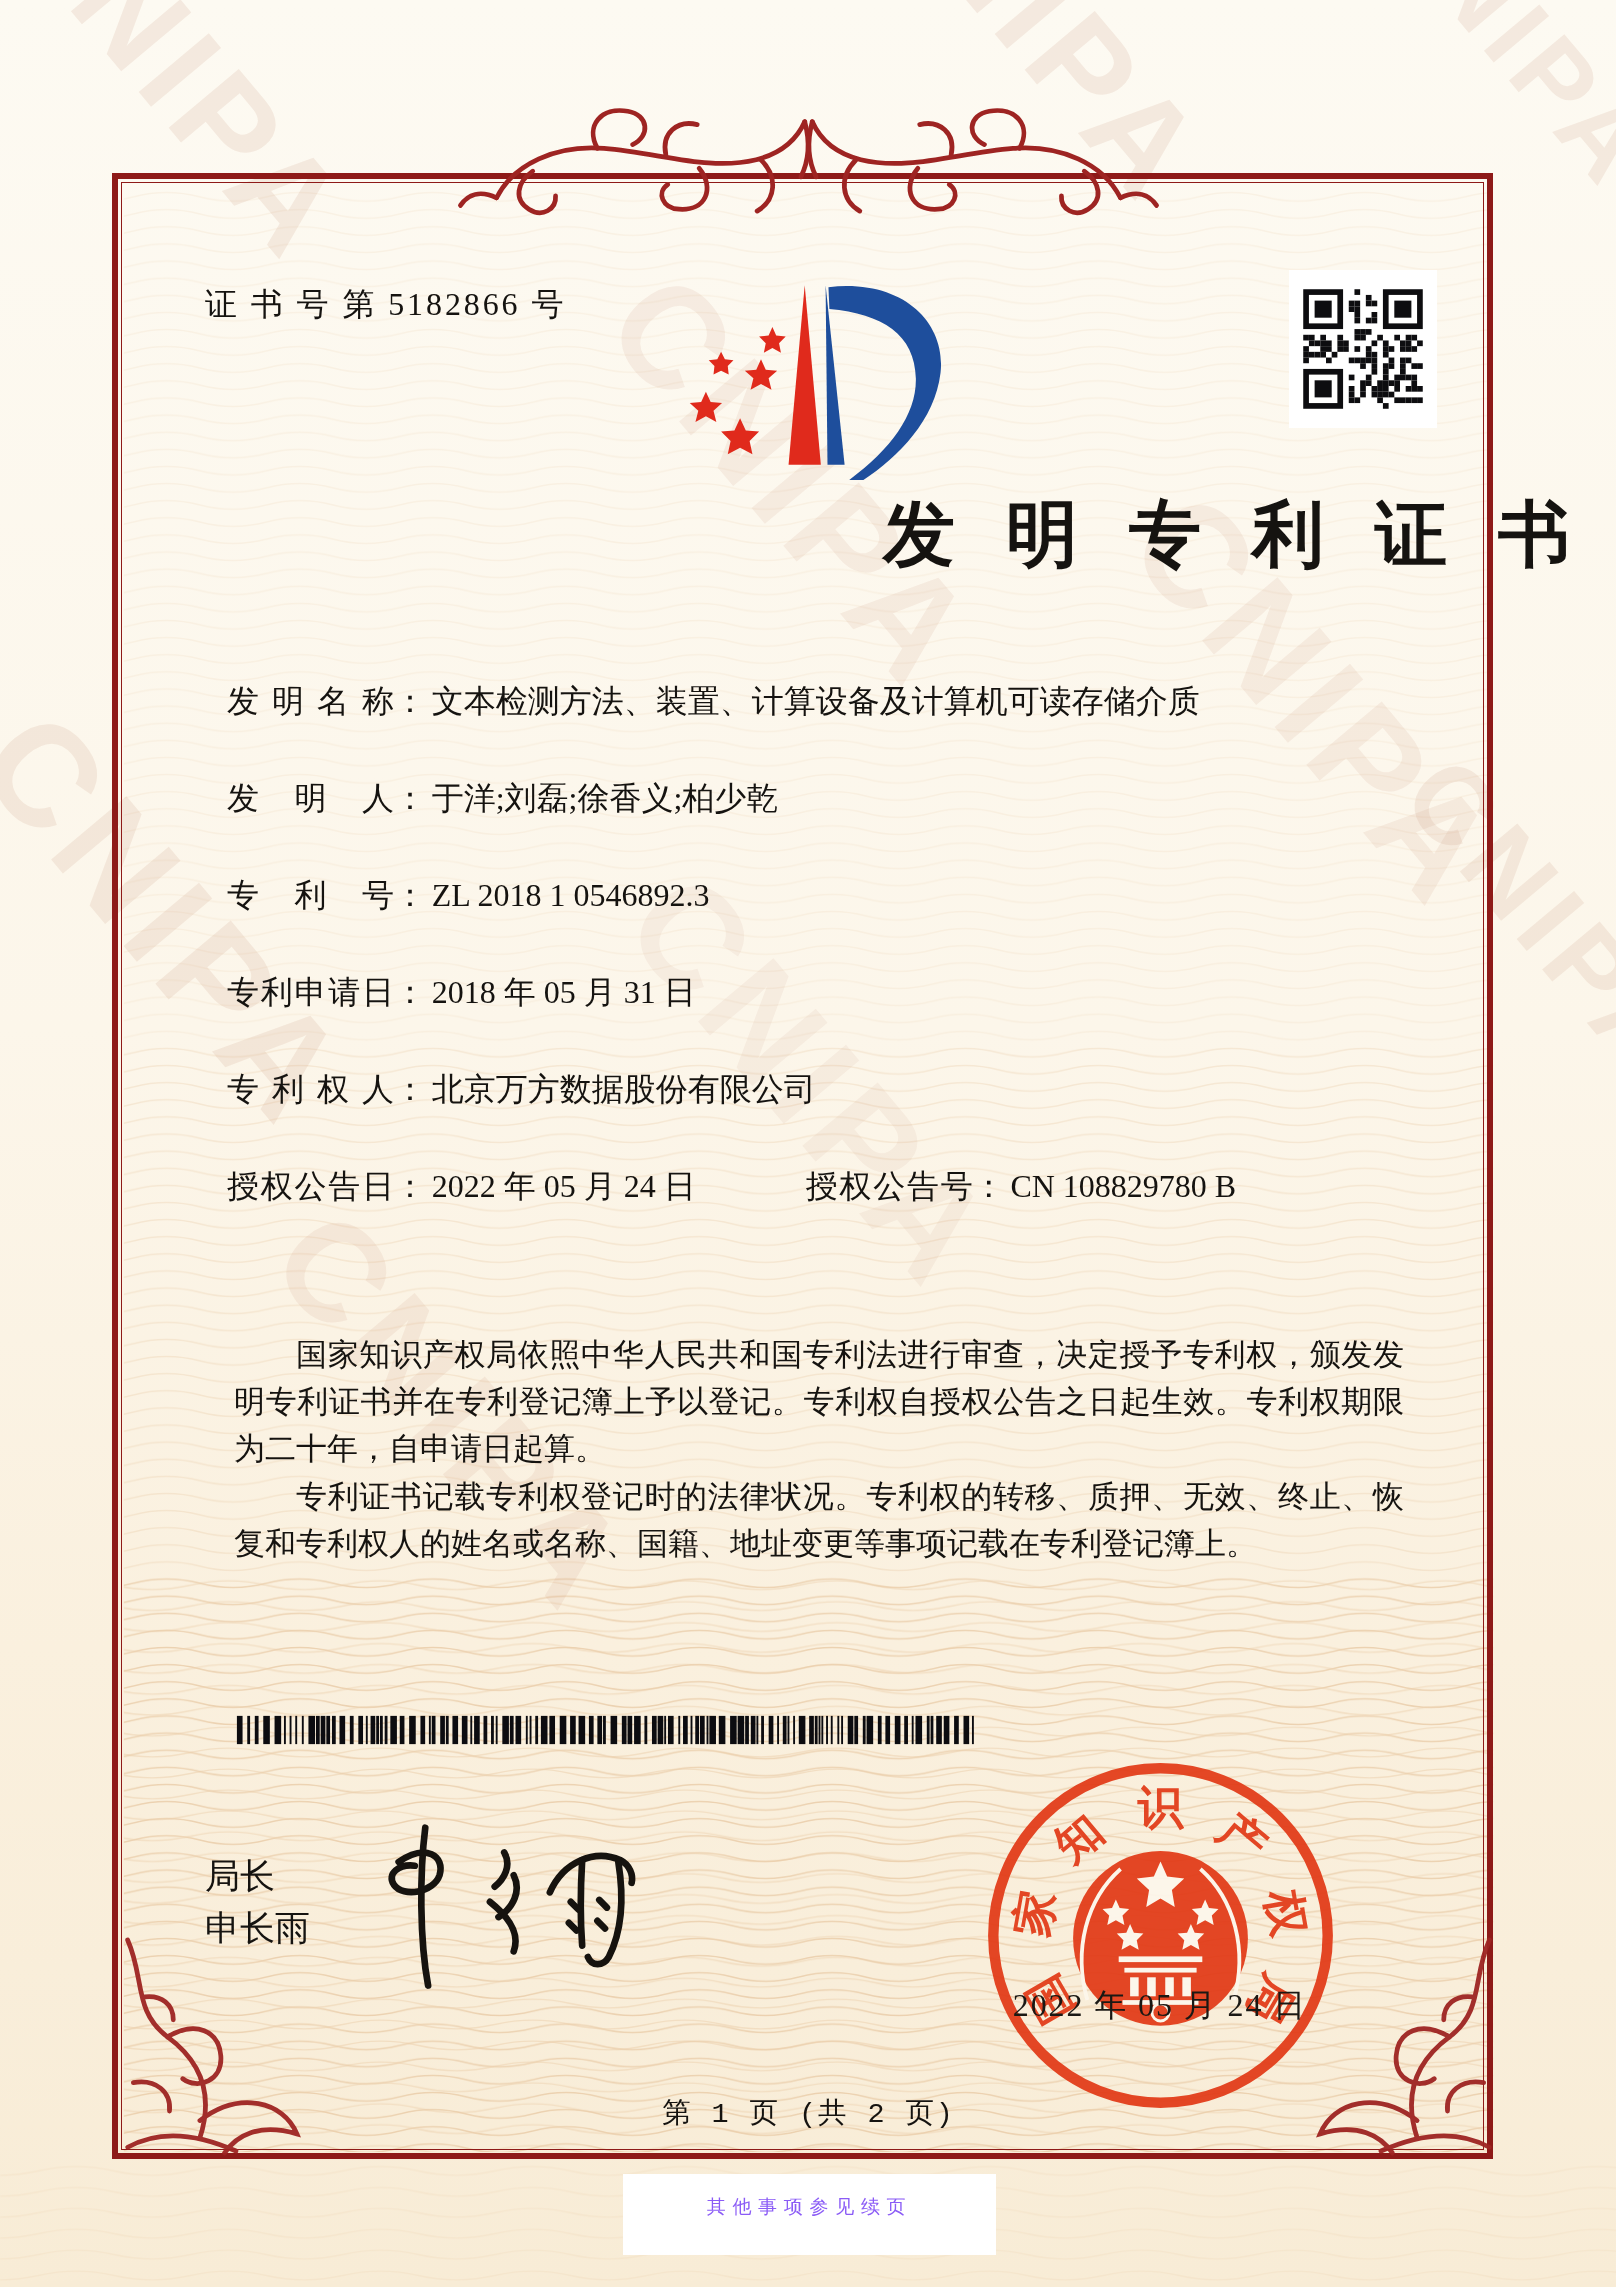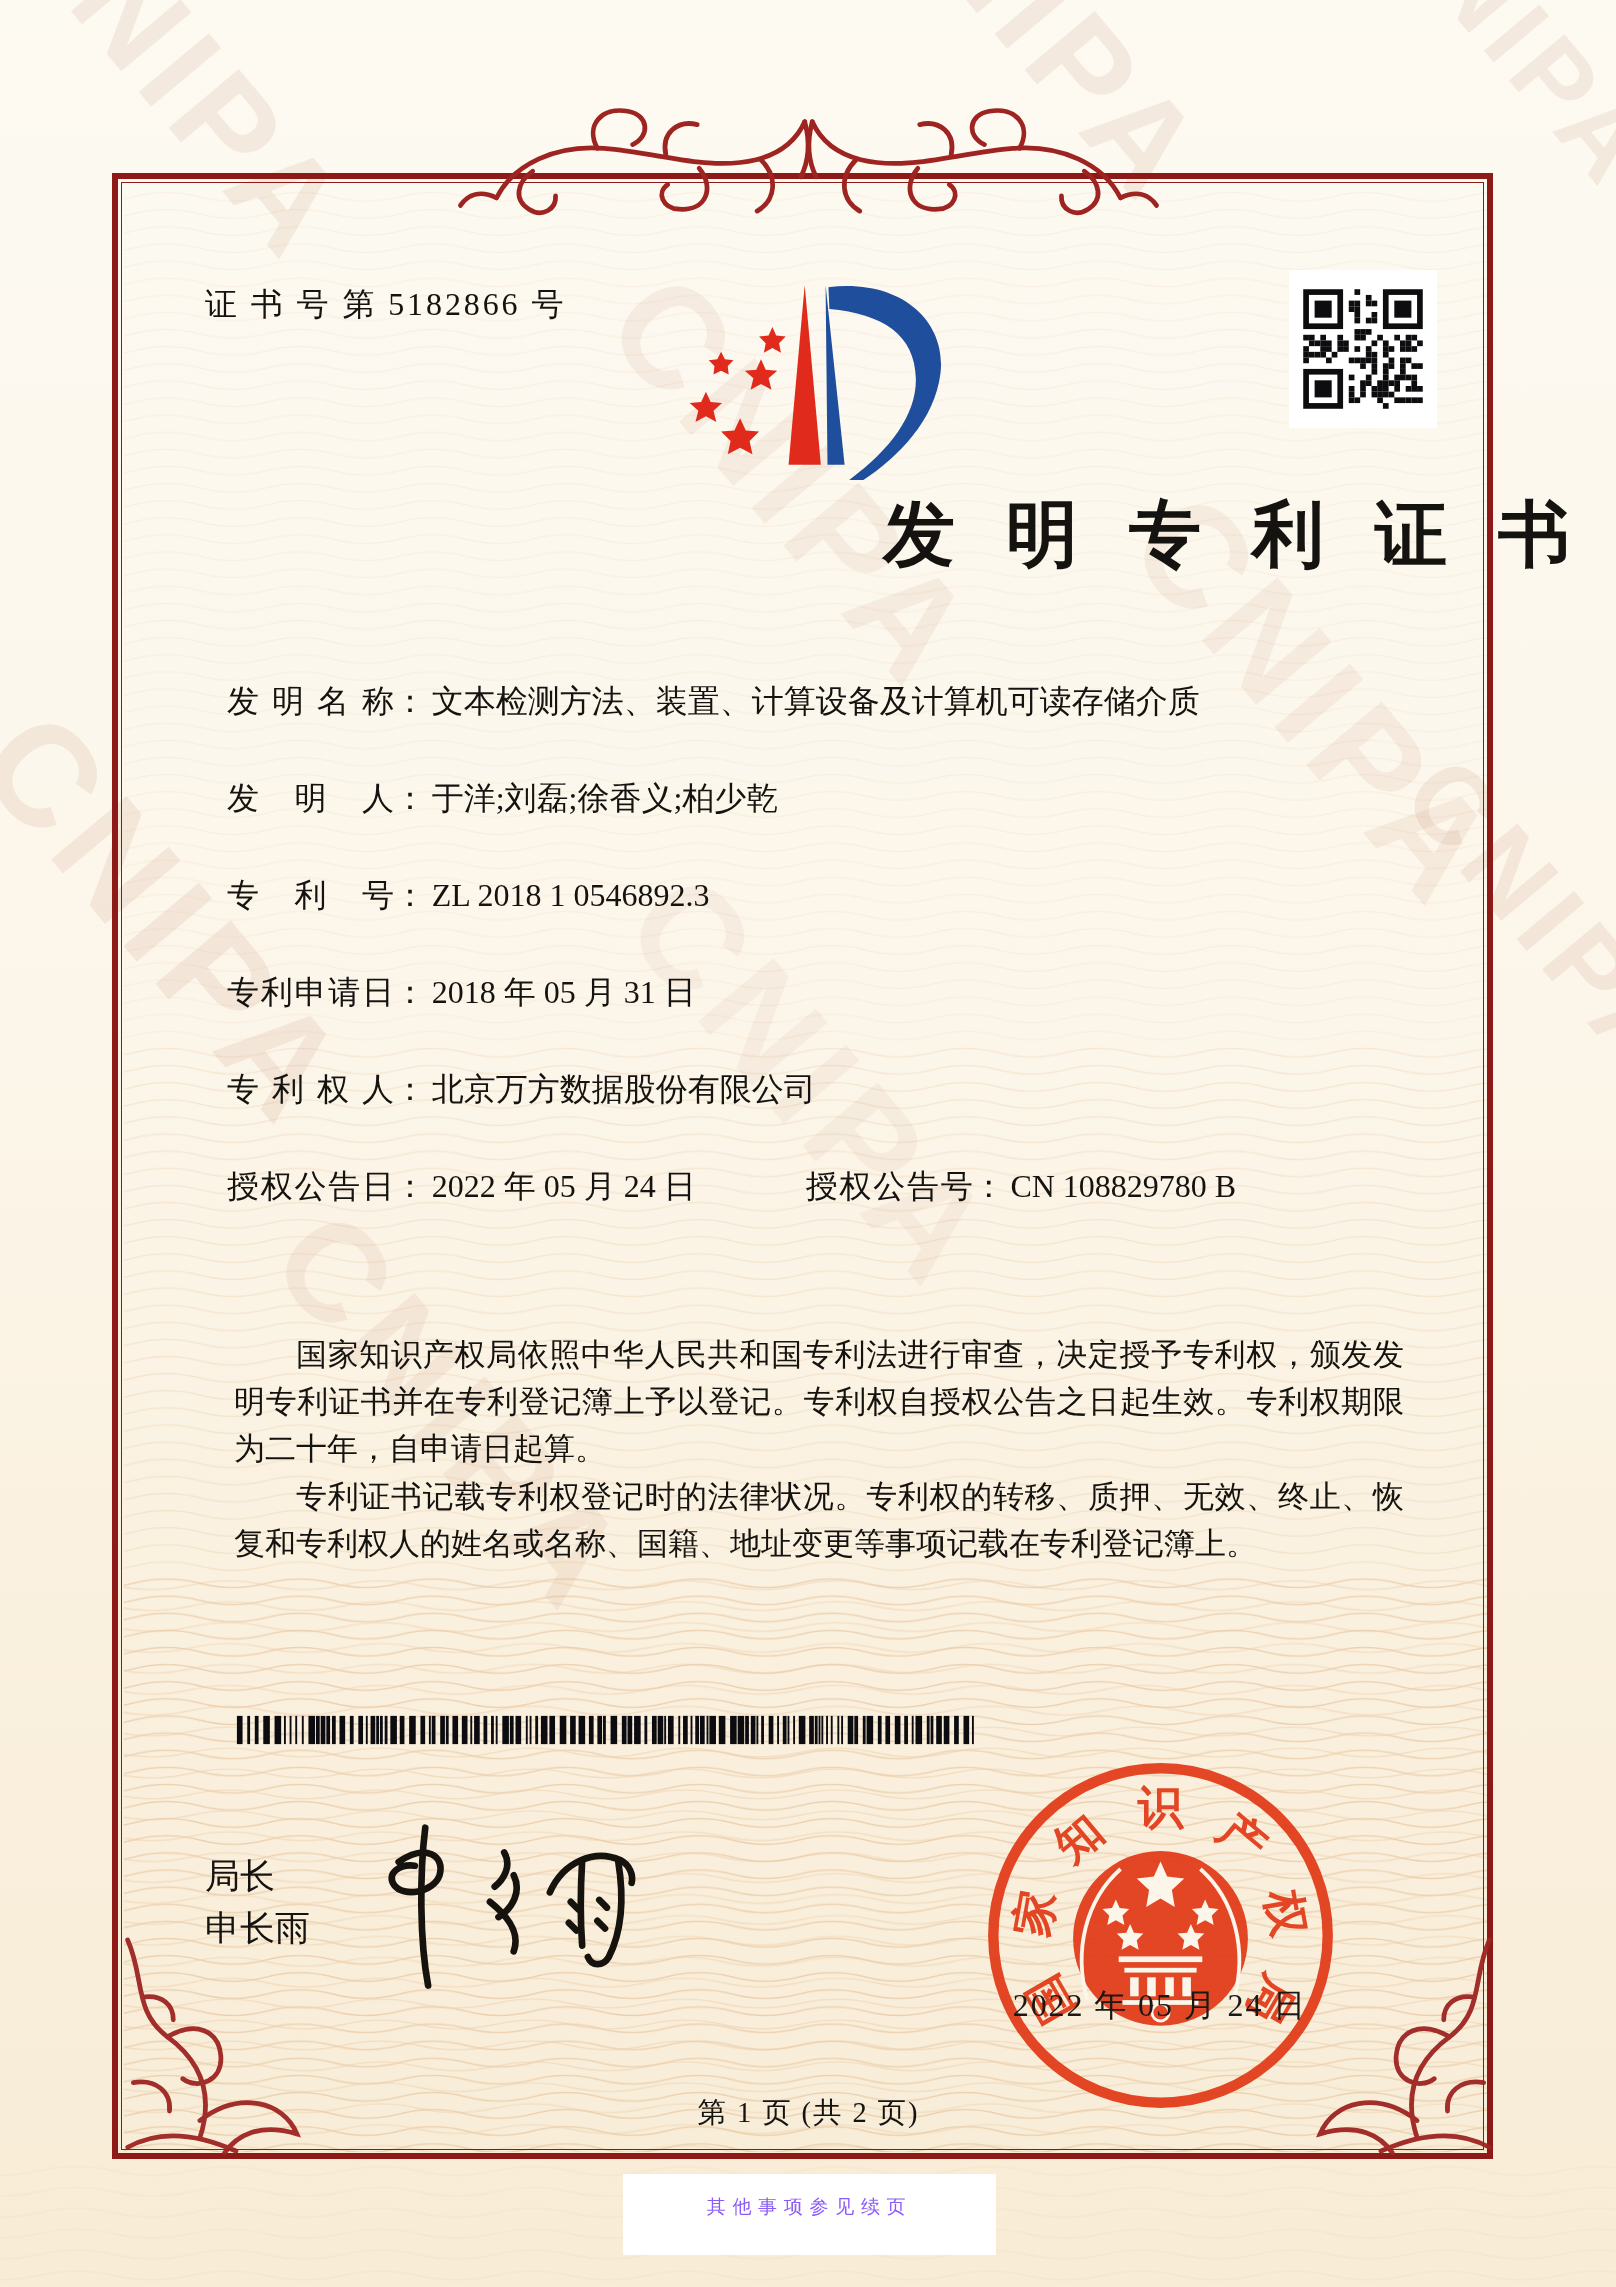--- a/index.html
+++ b/index.html
@@ -43,21 +43,21 @@
   .paras{position:absolute;left:233px;top:1330px;width:1172px;font-size:31px;line-height:47px;text-align:justify;}
   .paras p{margin:1px;text-indent:2em;}
   
   .barcode{position:absolute;left:231px;top:1714px;}
   .signer{position:absolute;left:205px;top:1855px;font-family:"Liberation Sans","DejaVu Sans",sans-serif;
     font-size:35px;font-weight:500;line-height:42px;}
   .signer .name{margin-top:10px;}
   .seal-svg{position:absolute;left:980px;top:1755px;}
   .seal-date{position:absolute;left:989px;top:1984px;width:342px;text-align:center;
     font-size:32px;letter-spacing:1.9px;color:#1a1814;}
-  .page-info{position:absolute;left:0;top:2094px;width:1617px;text-align:center;font-size:28.5px;letter-spacing:1.9px;}
+  .page-info{position:absolute;left:0;top:2094px;width:1617px;text-align:center;font-size:28.5px;letter-spacing:1.9px;font-family:Liberation Mono, monospace;}
   .note-box{position:absolute;left:623px;top:2174px;width:373px;height:81px;background:#ffffff;
     text-align:center;line-height:65px;font-size:19px;letter-spacing:6.7px;color:#8b5cf6;}
   .overlay{position:absolute;left:0;top:0;pointer-events:none;}
 </style>
 </head>
 <body>
 
 <div class="page">
 
   <svg class="overlay" width="1617" height="2287" viewBox="0 0 1700 2405">

